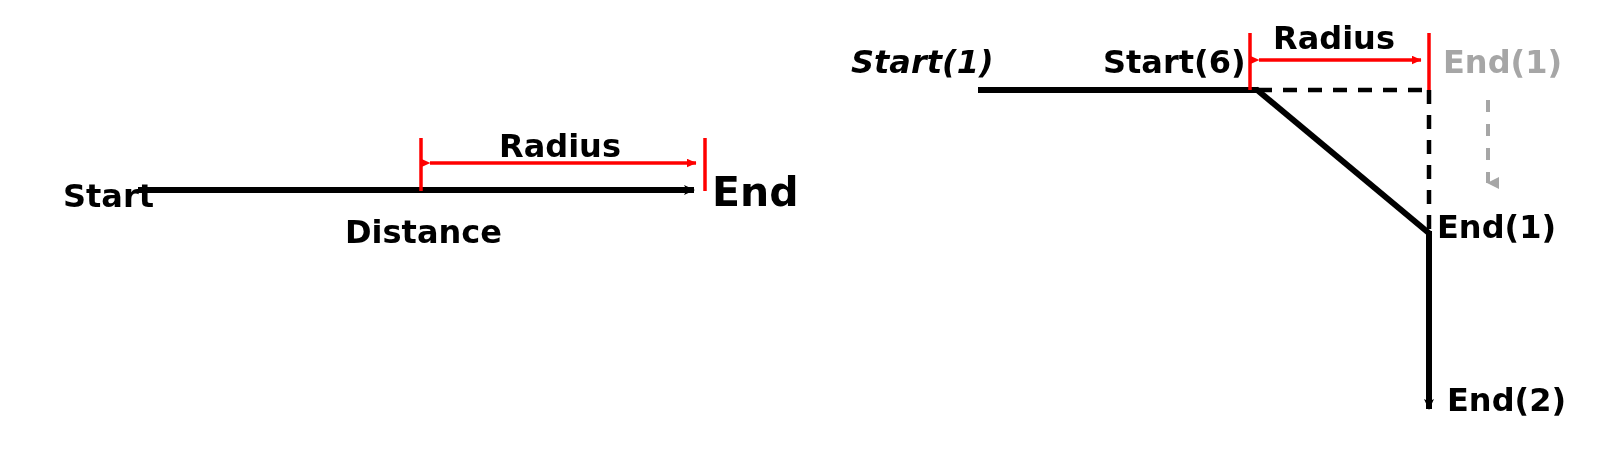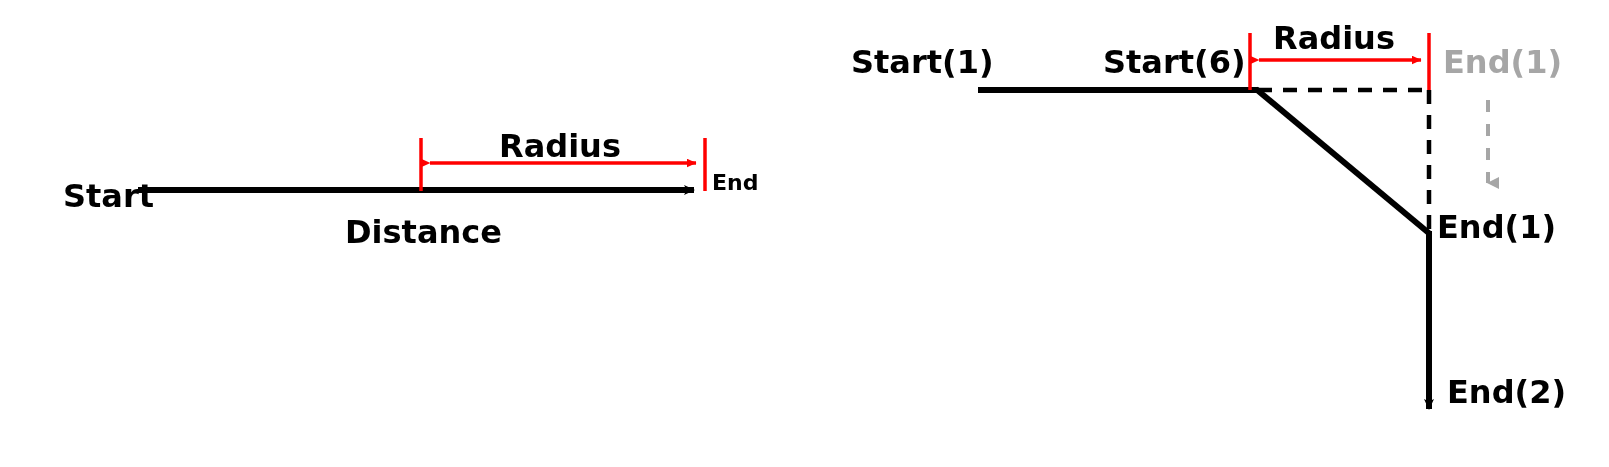--- a/index.html
+++ b/index.html
@@ -81,31 +81,31 @@
       <line x1="1429" y1="33" x2="1429" y2="90" stroke="#ff0000" stroke-width="3.5"></line>
 
       <line x1="1259" y1="60" x2="1421" y2="60" stroke="#ff0000" stroke-width="3.5" marker-start="url(#arrowRedStart)" marker-end="url(#arrowRedEnd)"></line>
 
       <line x1="1488" y1="100" x2="1488" y2="183" stroke="#a6a6a6" stroke-width="4" stroke-dasharray="12 12" marker-end="url(#arrowGray)"></line>
     </g>
   </svg>
 
   <div class="lbl" style="left:63px; top:172px; font-size:32px;margin-top:8px;">Start</div>
 
-  <div class="lbl" style="left:712px; top:172px; font-size:22px;">End</div>
+  <div class="lbl" style="left:712px; top:172px; font-size:41px;">End</div>
 
   <div class="lbl" style="left:499px; top:130px; font-size:32px;">Radius</div>
 
   <div class="lbl" style="left:345px; top:216px; font-size:32px;">Distance</div>
 
-  <div class="lbl" style="left:851px; top:46px; font-size:32px;">Start(1)</div>
+  <div class="lbl" style="left:851px; top:46px; font-size:32px;font-style:italic;">Start(1)</div>
 
   <div class="lbl" style="left:1103px; top:46px; font-size:32px;">Start(6)</div>
 
   <div class="lbl" style="left:1273px; top:22px; font-size:32px;">Radius</div>
 
   <div class="lbl lbl-faded" style="left:1443px; top:46px; font-size:32px;">End(1)</div>
 
   <div class="lbl" style="left:1437px; top:211px; font-size:32px;">End(1)</div>
 
-  <div class="lbl" style="left:1447px; top:376px; font-size:32px;">End(2)</div>
+  <div class="lbl" style="left:1447px; top:384px; font-size:32px;">End(2)</div>
 
 </div>
 
 </body></html>

